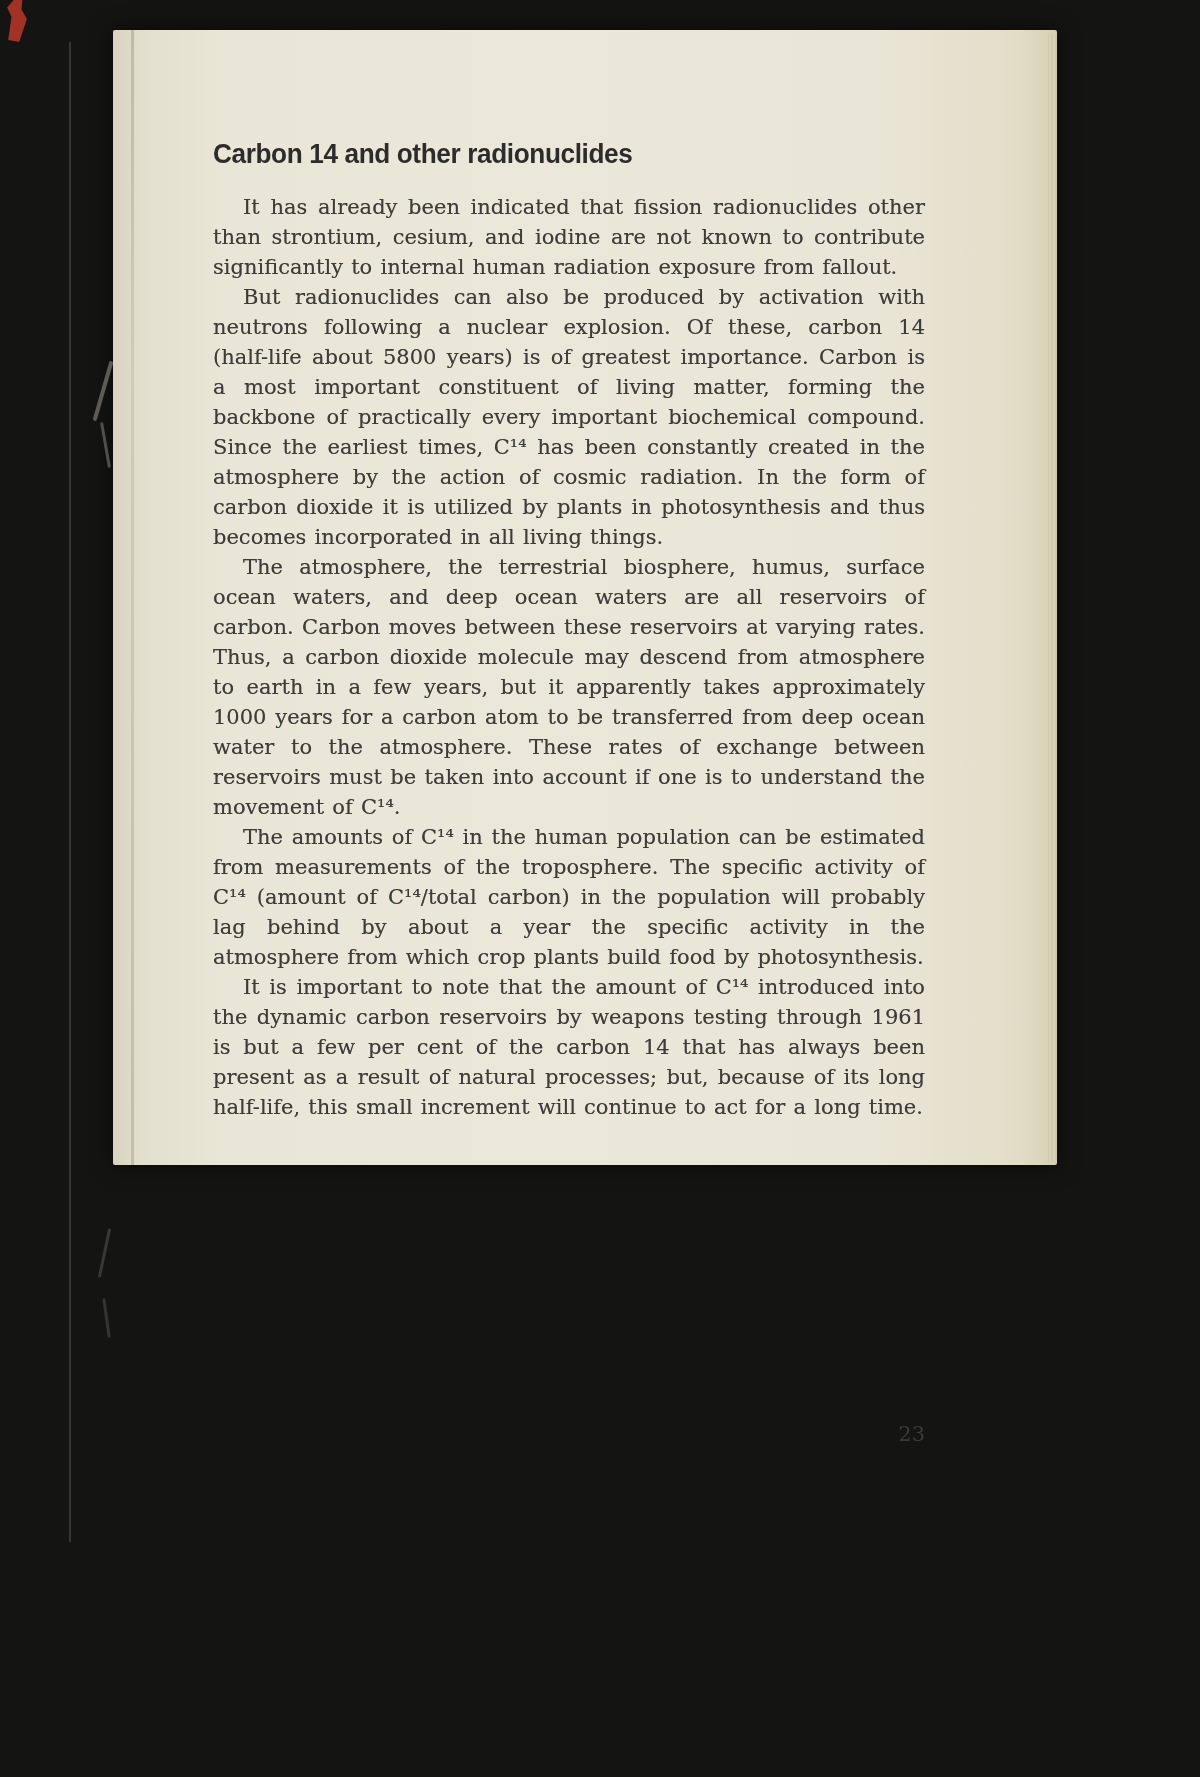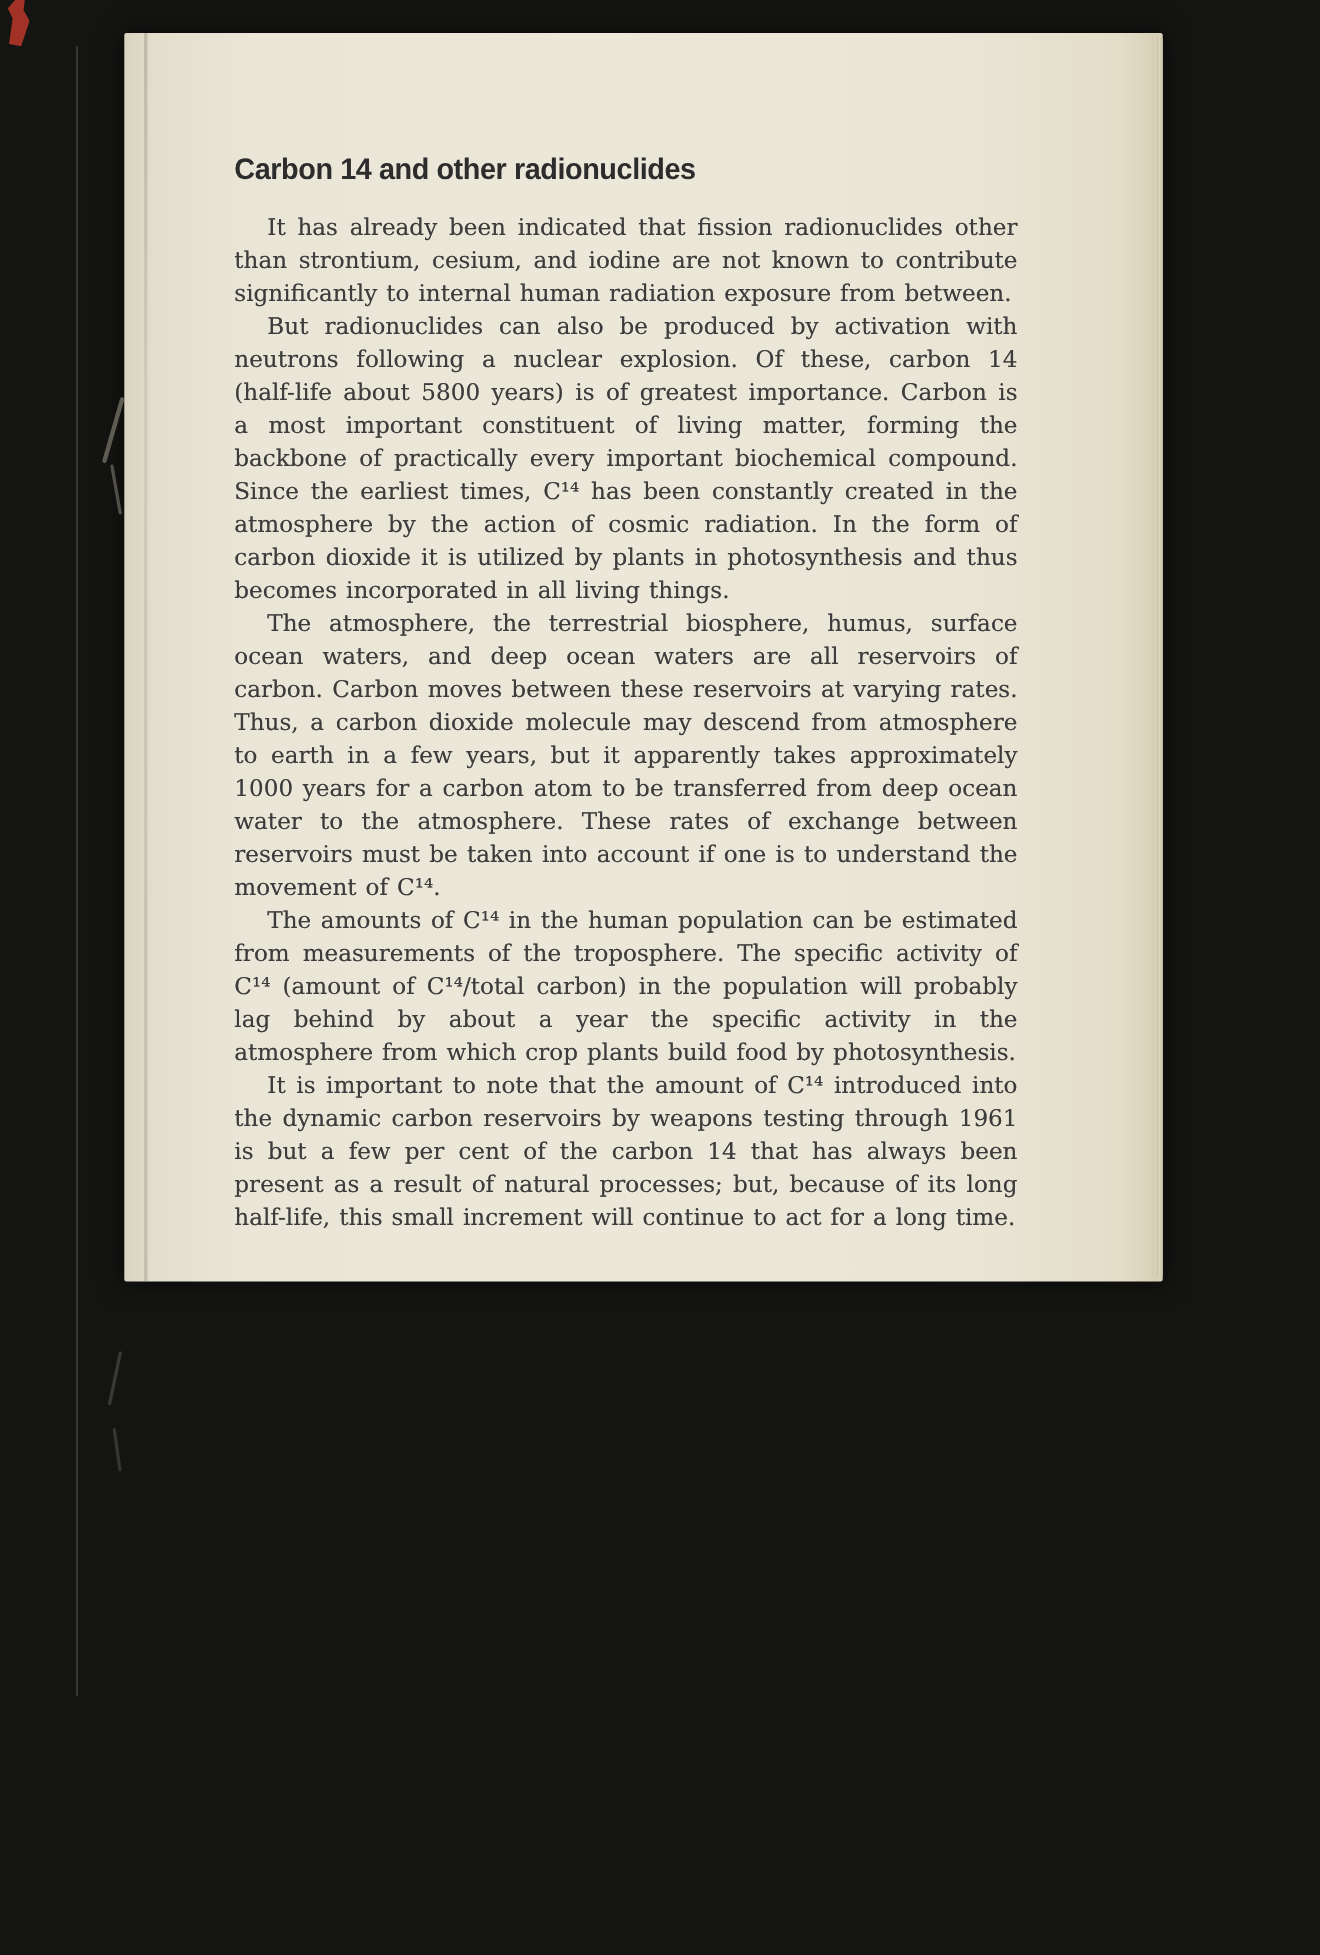--- a/index.html
+++ b/index.html
@@ -134,24 +134,25 @@
     <div class="crease"></div>
 
     <div class="stitch stitch-1"></div>
     <div class="stitch stitch-2"></div>
     <div class="stitch stitch-3"></div>
     <div class="stitch stitch-4"></div>
 
     <div class="content">
       <h1 class="title">Carbon 14 and other radionuclides</h1>
 
-      <p class="para">It has already been indicated that fission radionuclides other than strontium, cesium, and iodine are not known to contribute significantly to internal human radiation exposure from between.</p>
+      <p class="para">It has already been indicated that fission radionuclides other than strontium, cesium, and iodine are not known to contribute significantly to internal human radiation exposure from fallout.</p>
       <p class="para">But radionuclides can also be produced by activation with neutrons following a nuclear explosion. Of these, carbon 14 (half-life about 5800 years) is of greatest importance. Carbon is a most important constituent of living matter, forming the backbone of practically every important biochemical compound. Since the earliest times, C¹⁴ has been constantly created in the atmosphere by the action of cosmic radiation. In the form of carbon dioxide it is utilized by plants in photosynthesis and thus becomes incorporated in all living things.</p>
       <p class="para">The atmosphere, the terrestrial biosphere, humus, surface ocean waters, and deep ocean waters are all reservoirs of carbon. Carbon moves between these reservoirs at varying rates. Thus, a carbon dioxide molecule may descend from atmosphere to earth in a few years, but it apparently takes approximately 1000 years for a carbon atom to be transferred from deep ocean water to the atmosphere. These rates of exchange between reservoirs must be taken into account if one is to understand the movement of C¹⁴.</p>
       <p class="para">The amounts of C¹⁴ in the human population can be estimated from measurements of the troposphere. The specific activity of C¹⁴ (amount of C¹⁴/total carbon) in the population will probably lag behind by about a year the specific activity in the atmosphere from which crop plants build food by photosynthesis.</p>
       <p class="para">It is important to note that the amount of C¹⁴ introduced into the dynamic carbon reservoirs by weapons testing through 1961 is but a few per cent of the carbon 14 that has always been present as a result of natural processes; but, because of its long half-life, this small increment will continue to act for a long time.</p>
     </div>
 
+    <div class="page-number">23</div>
 
     <div class="page-edge"></div>
   </div>
 
 </div>
 
 </body></html>

